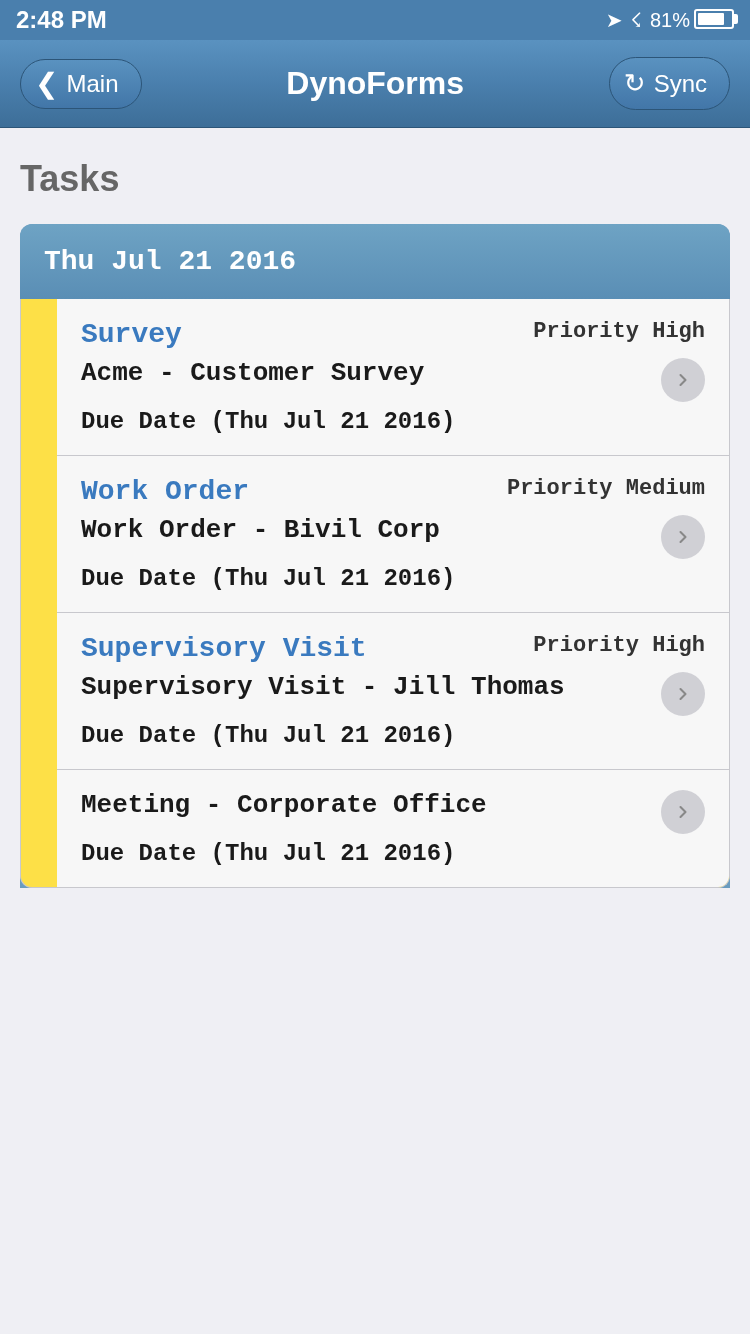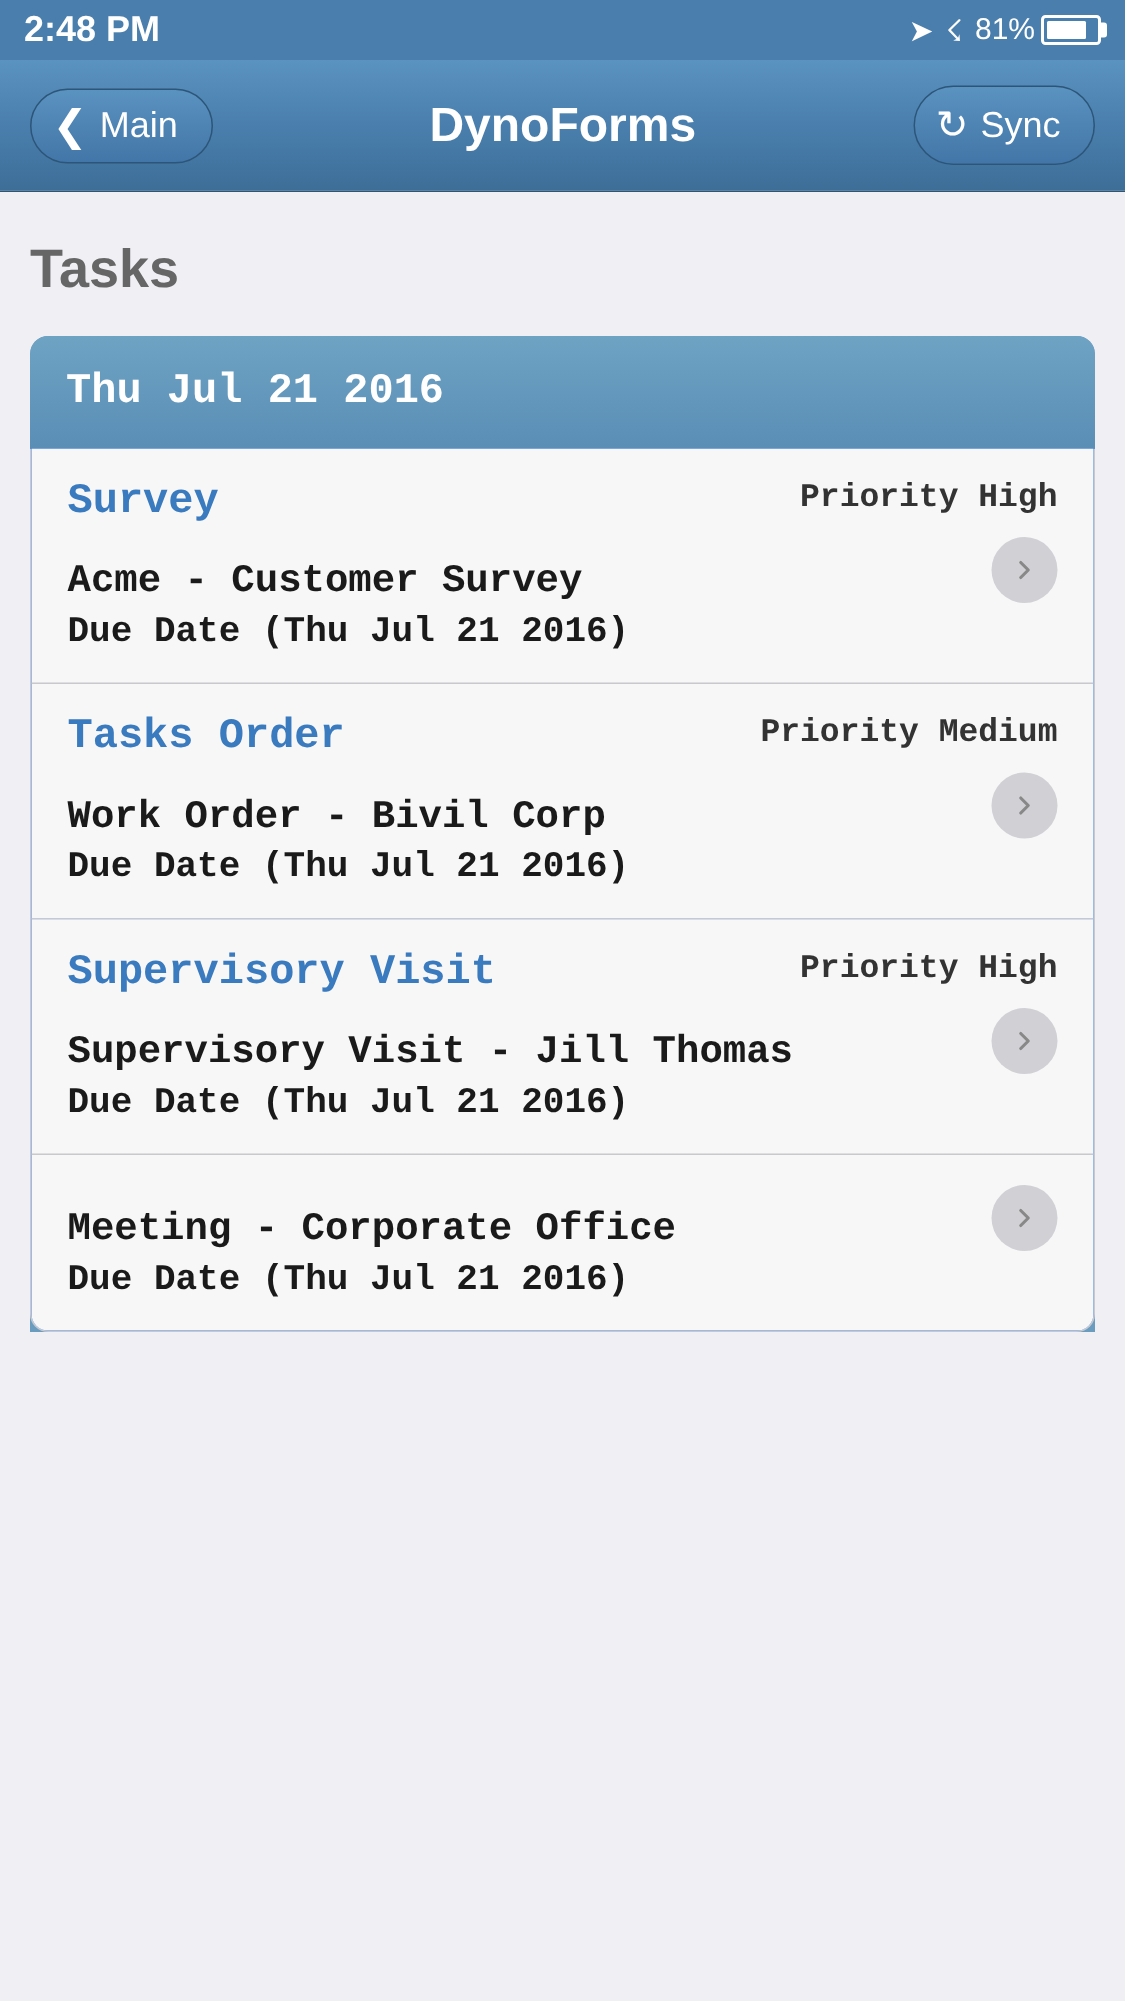--- a/index.html
+++ b/index.html
@@ -51,21 +51,21 @@
       font-weight: 600;
     }
     .status-bar-right {
       display: flex;
       align-items: center;
       gap: 8px;
       font-size: 20px;
     }
     .battery-container {
       display: flex;
-      align-items: center;
+      align-items: flex-start;
       gap: 4px;
     }
     .battery {
       width: 40px;
       height: 20px;
       border: 2px solid white;
       border-radius: 3px;
       position: relative;
       display: flex;
       align-items: center;
@@ -167,25 +167,26 @@
       border-radius: 12px 12px 0 0;
     }
     .section-header-text {
       color: white;
       font-size: 28px;
       font-weight: 700;
     }
 
     
     .tasks-container {
-      background: #3b82f6;
+      background: #fde047;
       border: 1px solid #c8c8cd;
       border-top: none;
       border-radius: 0 0 12px 12px;
       overflow: hidden;
+      padding-left: 36px;
     }
 
     
     .task-card {
       background: #f7f7f7;
       padding: 20px 24px;
       border-bottom: 1px solid #c8c8cd;
       position: relative;
     }
     .task-card:last-child {
@@ -207,21 +208,21 @@
 
     .task-priority {
       color: #333;
       font-size: 22px;
       font-weight: 600;
     }
 
     .task-name-row {
       display: flex;
       justify-content: space-between;
-      align-items: flex-end;
+      align-items: flex-start;
       margin-bottom: 6px;
     }
 
     .task-name {
       color: #1a1a1a;
       font-size: 26px;
       font-weight: 700;
     }
 
     .chevron-btn {
@@ -295,21 +296,21 @@
             <svg viewBox="0 0 24 24" fill="none">
               <path d="M9 18l6-6-6-6" stroke="#888" stroke-width="2.5" stroke-linecap="round" stroke-linejoin="round"></path>
             </svg>
           </div>
         </div>
         <div class="task-due">Due Date (Thu Jul 21 2016)</div>
       </div>
 
       <div class="task-card">
         <div class="task-card-header">
-          <span class="task-type">Tasks Order</span>
+          <span class="task-type">Work Order</span>
           <span class="task-priority">Priority Medium</span>
         </div>
         <div class="task-name-row">
           <span class="task-name">Work Order - Bivil Corp</span>
           <div class="chevron-btn">
             <svg viewBox="0 0 24 24" fill="none">
               <path d="M9 18l6-6-6-6" stroke="#888" stroke-width="2.5" stroke-linecap="round" stroke-linejoin="round"></path>
             </svg>
           </div>
         </div>

